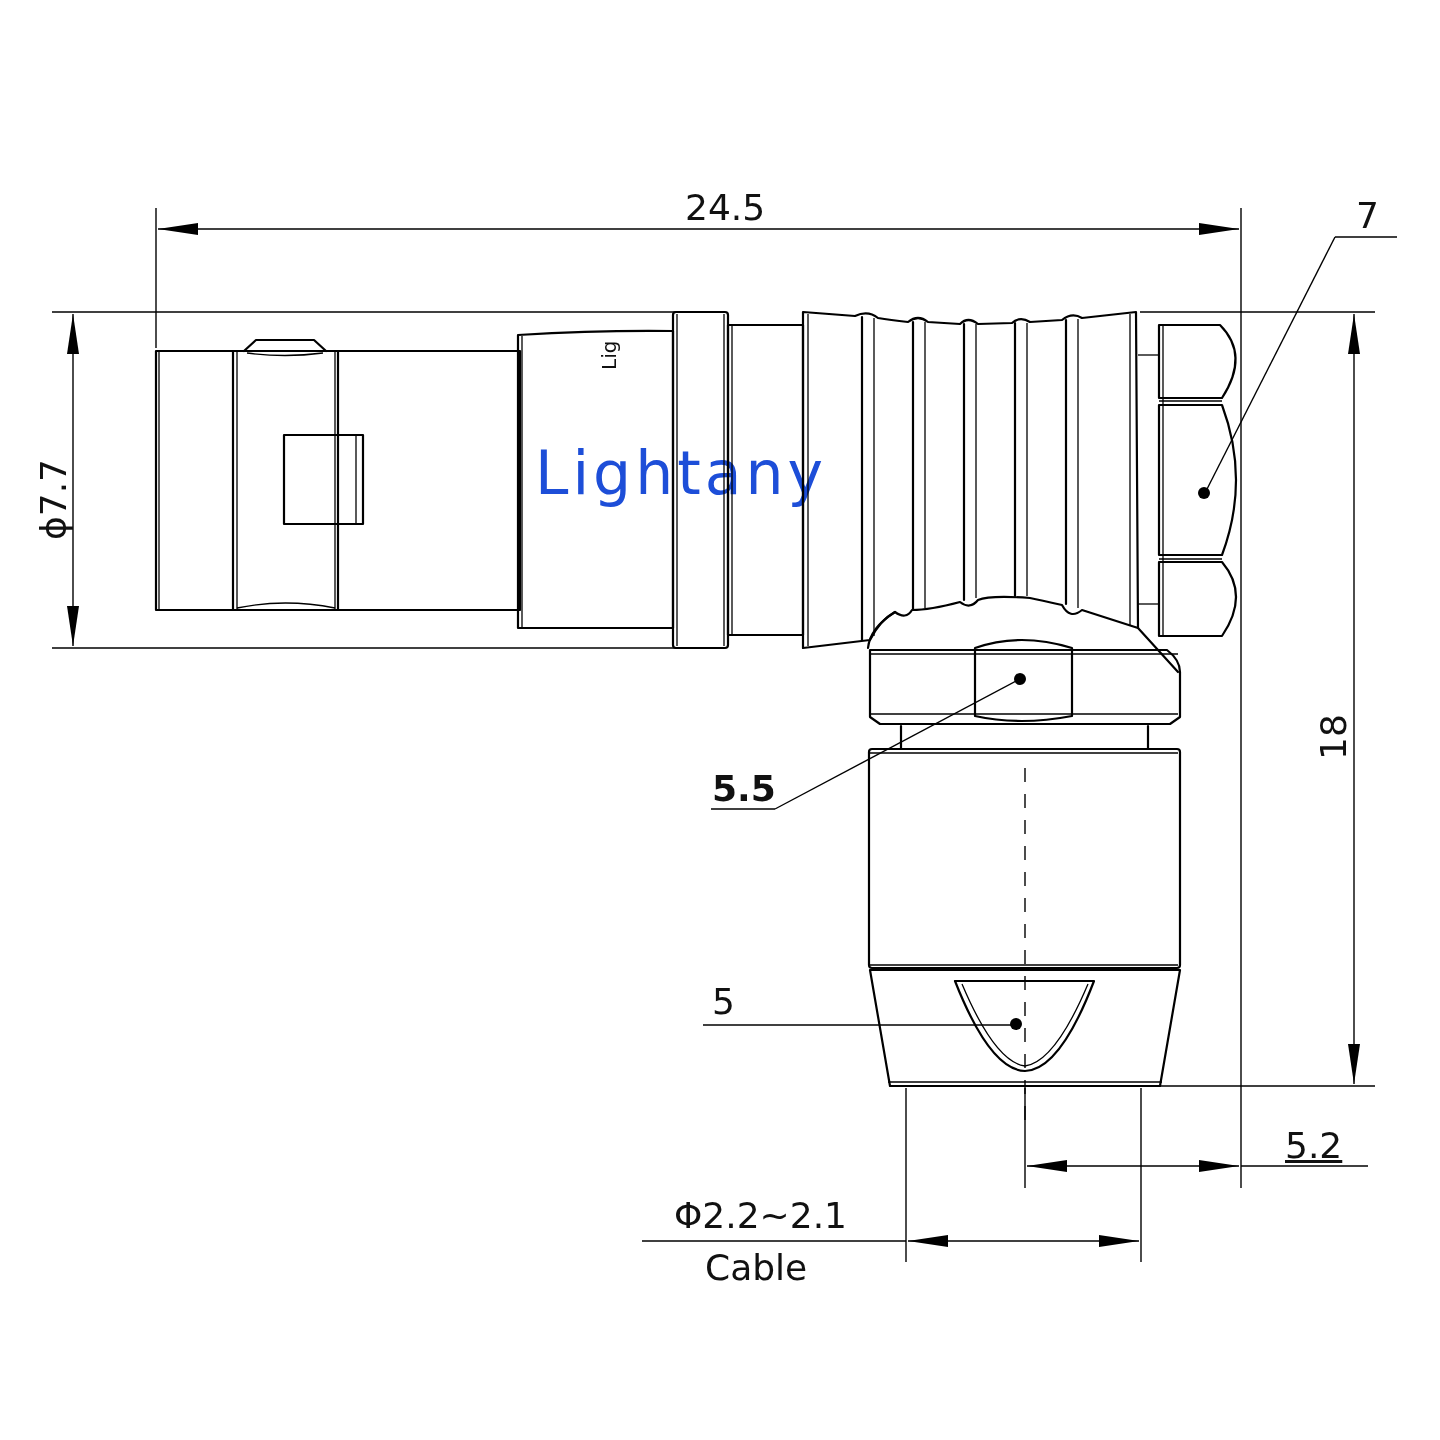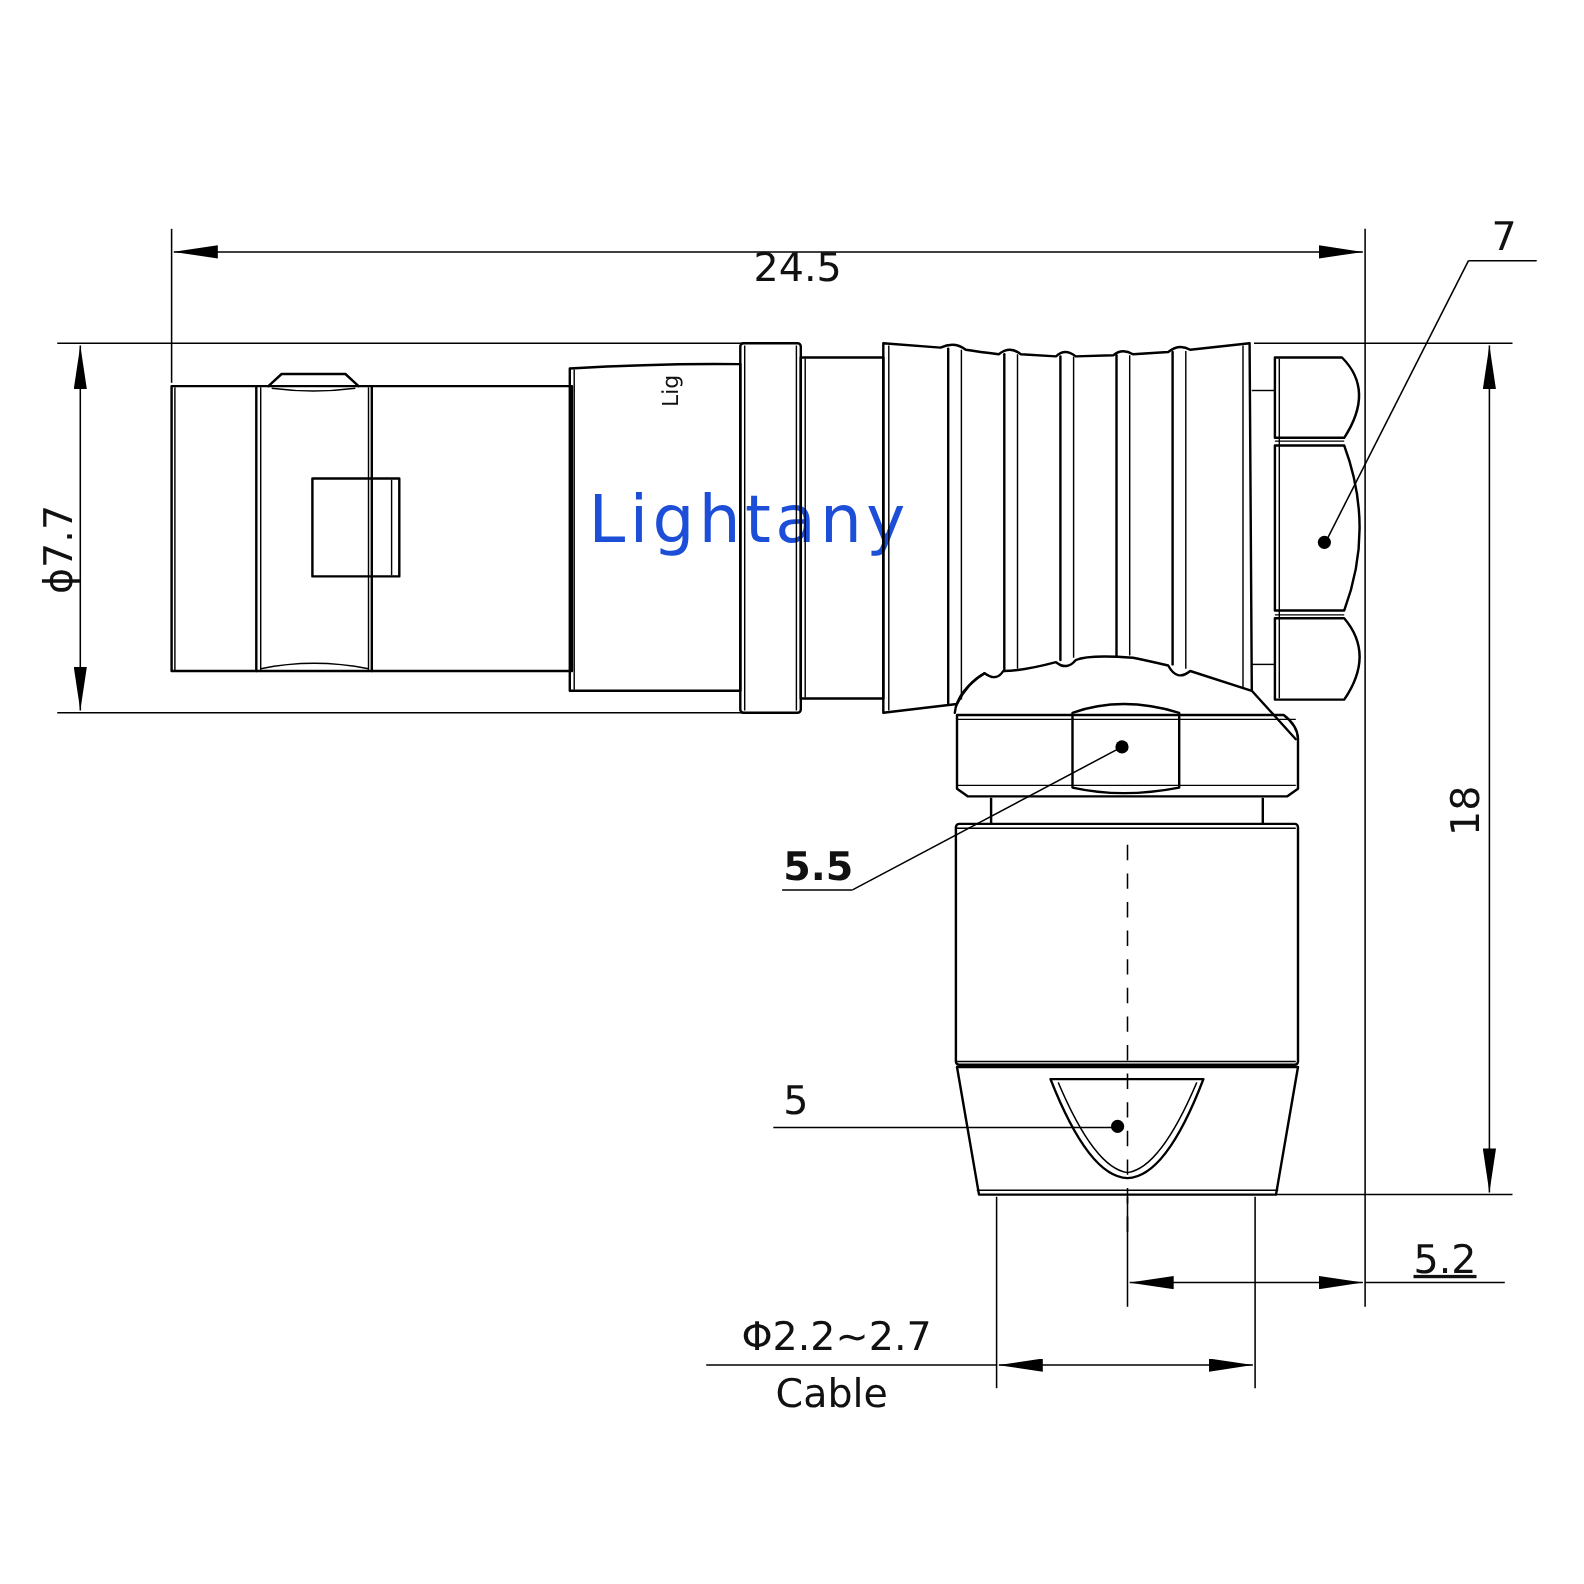--- a/index.html
+++ b/index.html
@@ -148,23 +148,23 @@
       <circle cx="1020" cy="679" r="6" fill="#000"></circle>
     </g>
     <g>
       <line class="dim" x1="703" y1="1025" x2="1016" y2="1025"></line>
       <circle cx="1016" cy="1024" r="6" fill="#000"></circle>
     </g>
   </svg>
 
   <div class="wm-small" style="left:597px;top:370px;">Lig</div>
 
-  <div class="lbl" style="left:685px;top:190px;margin-top:36px;">24.5</div>
+  <div class="lbl" style="left:685px;top:190px;">24.5</div>
   <div class="lbl" style="left:36px;top:540px;transform:rotate(-90deg);transform-origin:left top;">ϕ7.7</div>
   <div class="lbl" style="left:1316px;top:760px;transform:rotate(-90deg);transform-origin:left top;">18</div>
   <div class="lbl" style="left:1285px;top:1128px;text-decoration:underline;">5.2</div>
-  <div class="lbl" style="left:674px;top:1198px;">Φ2.2~2.7</div>
+  <div class="lbl" style="left:674px;top:1198px;">Φ2.2~2.1</div>
   <div class="lbl" style="left:705px;top:1250px;text-align:center;">Cable</div>
 
   <div class="lbl" style="left:1356px;top:198px;">7</div>
   <div class="lbl" style="left:712px;top:771px;font-weight:bold;">5.5</div>
   <div class="lbl" style="left:712px;top:984px;">5</div>
 </div>
 
 </body></html>

